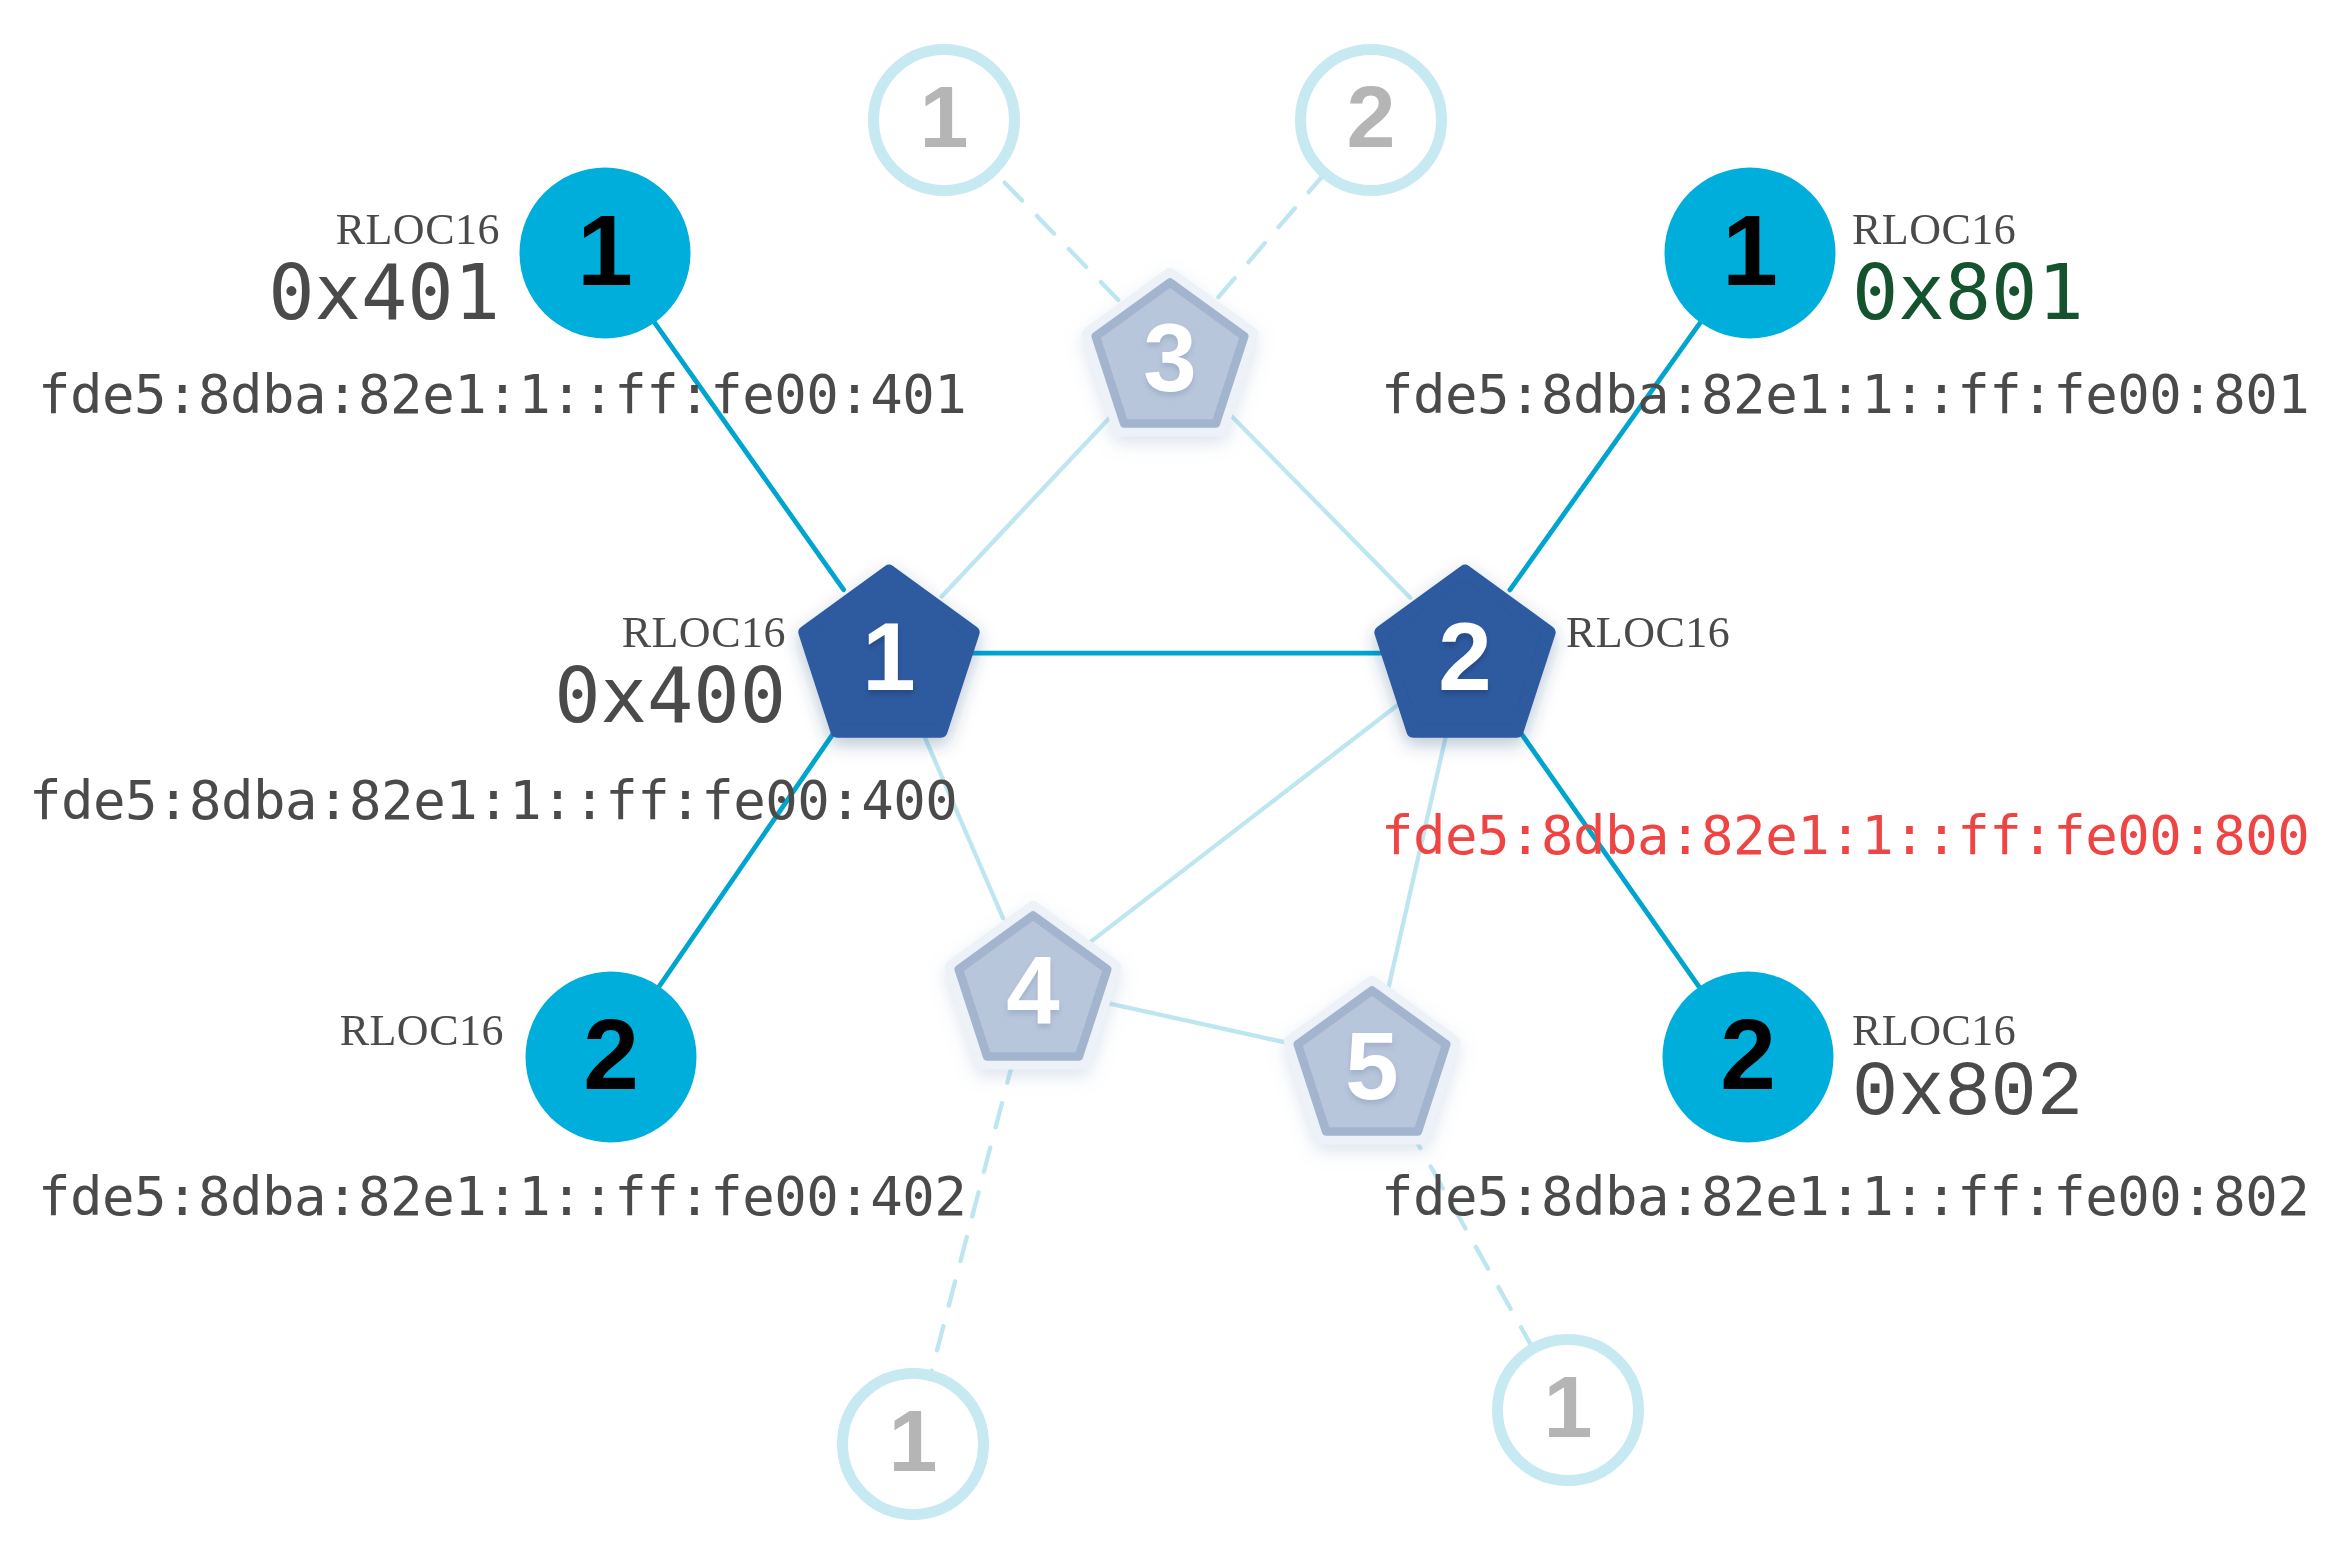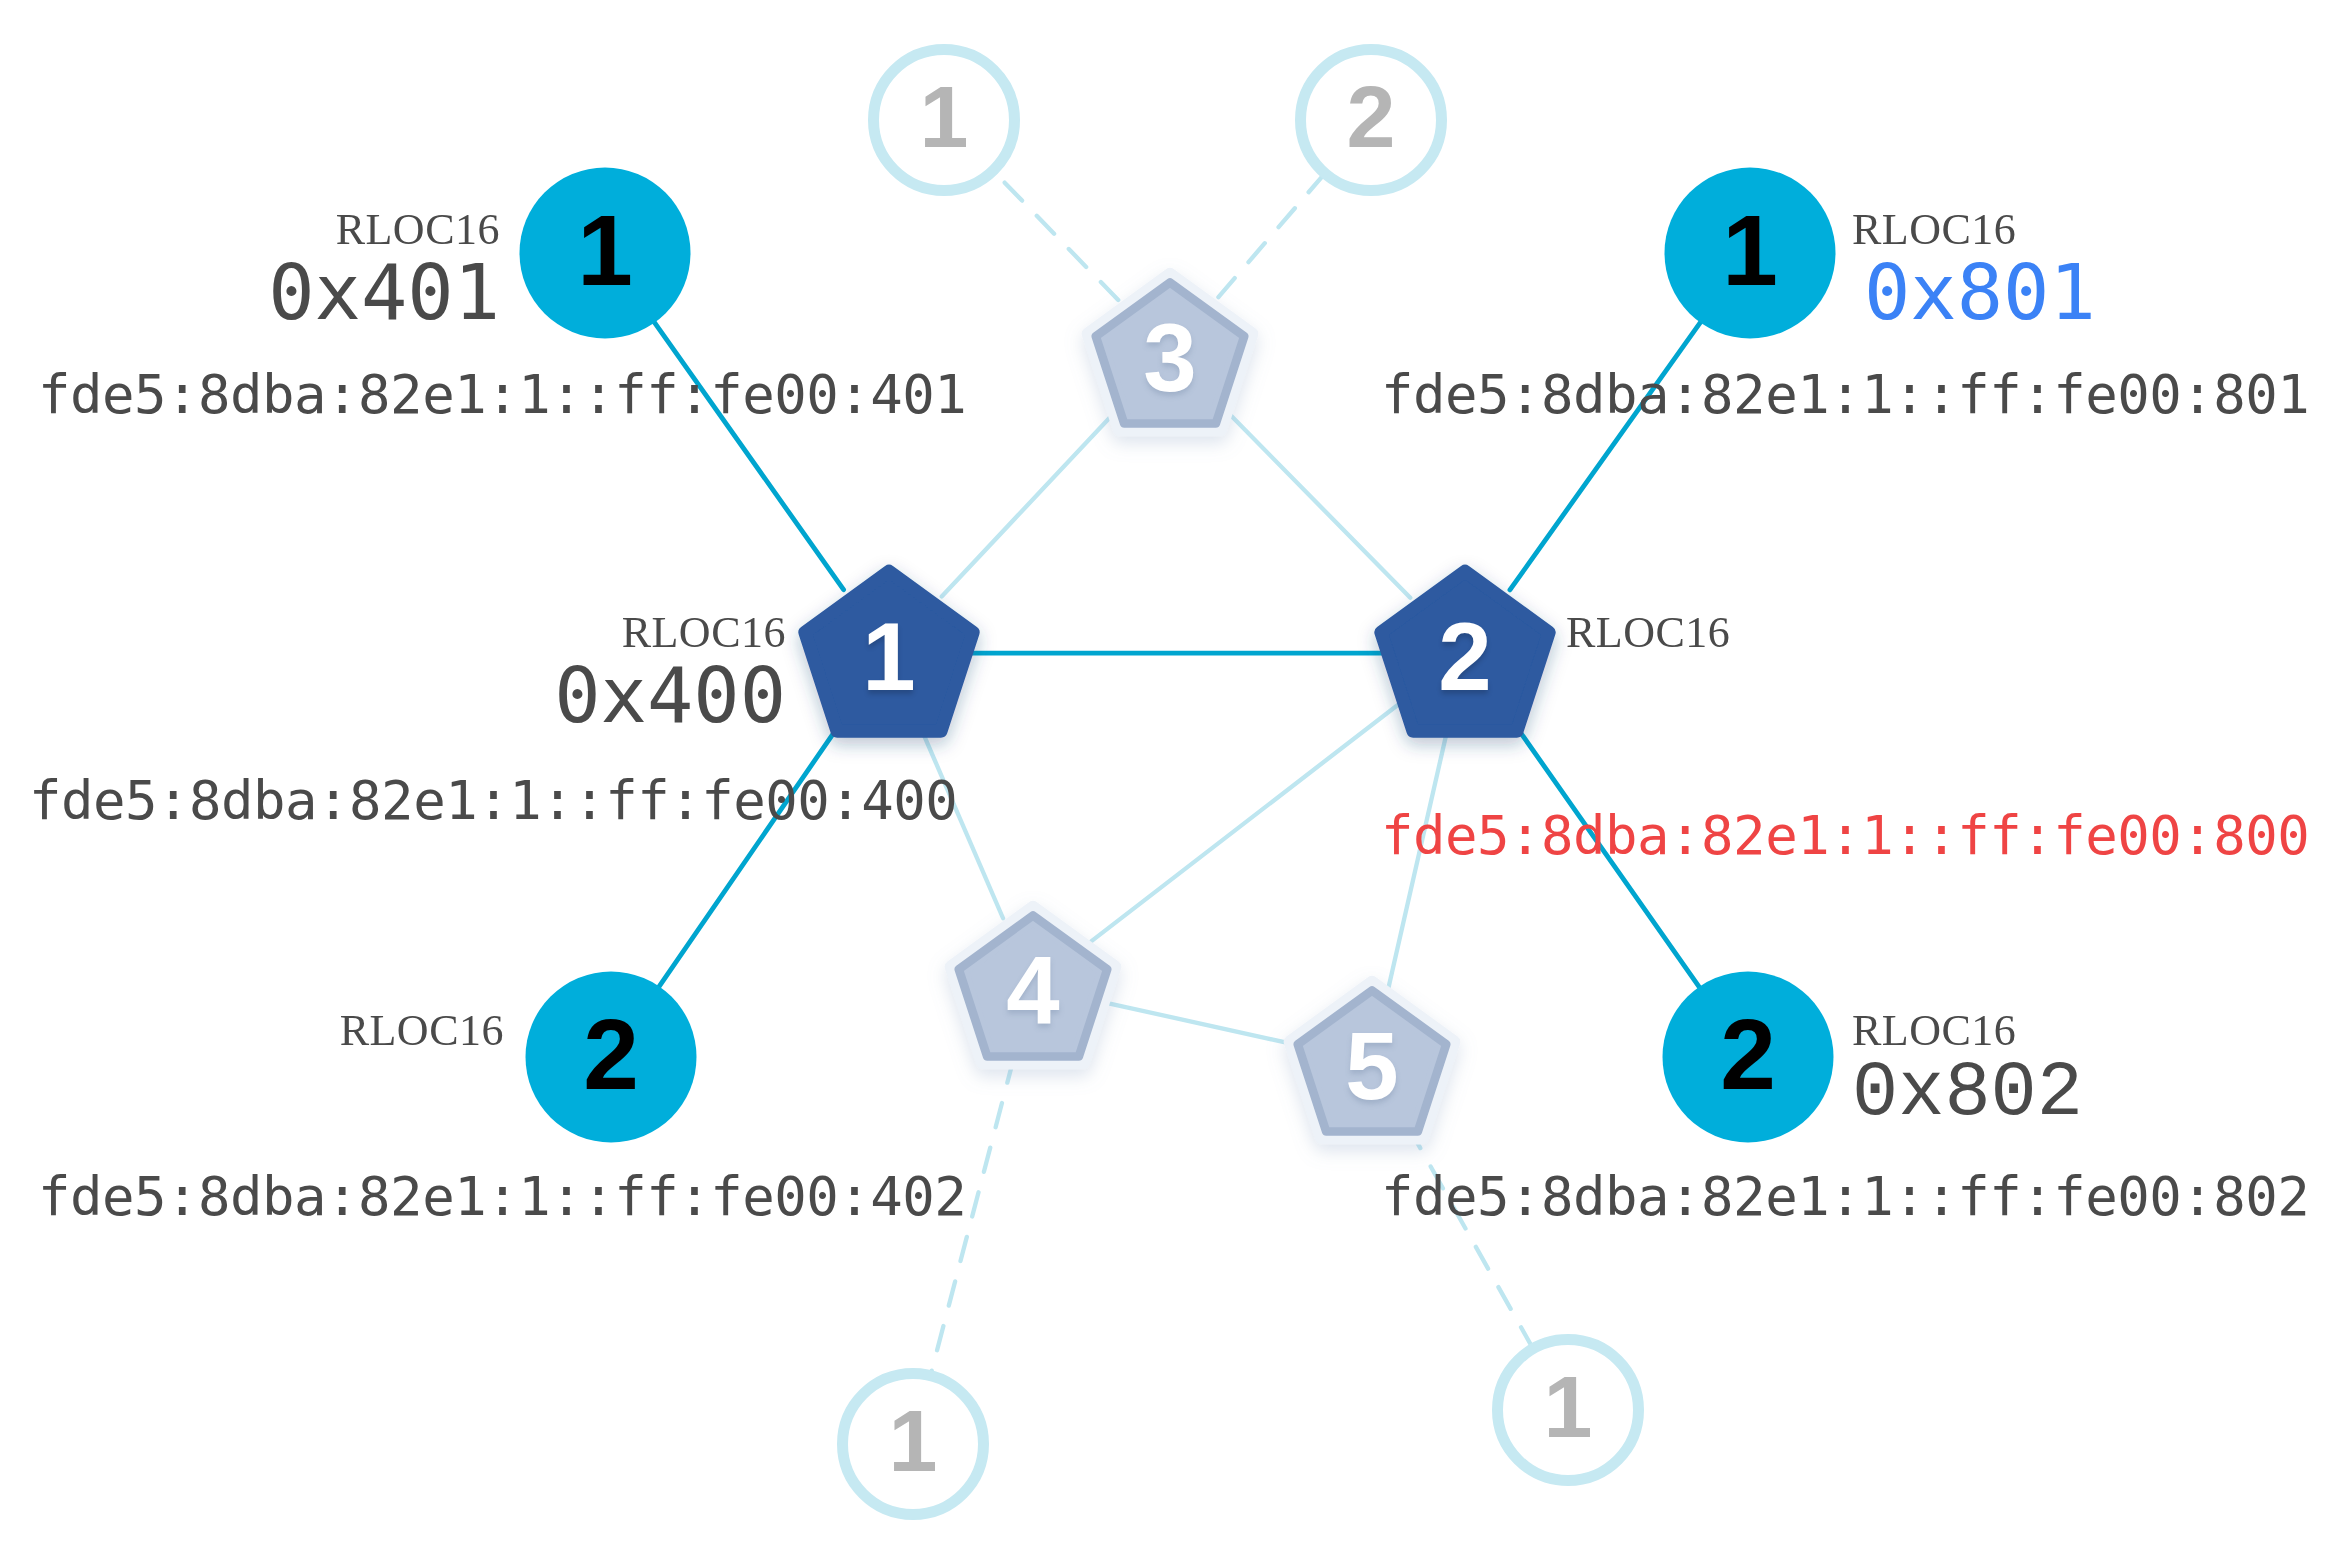--- a/index.html
+++ b/index.html
@@ -195,21 +195,21 @@
         <div class="rloc-title" style="color: rgb(74, 74, 74);">RLOC16</div>
       </div>
       <div class="ip" style="left: 1381px; top: 804px; color: #ef4444;">fde5:8dba:82e1:1::ff:fe00:800</div>
       <div class="lbl leftal" style="top: 171px; left: 0px; width: 500px;">
         <div class="rloc-title" style="color: rgb(74, 74, 74);">RLOC16</div>
         <div class="rloc-val" style="color: rgb(74, 74, 74);">0x401</div>
       </div>
       <div class="ip" style="left: 38px; top: 363px; color: rgb(74, 74, 74);">fde5:8dba:82e1:1::ff:fe00:401</div>
       <div class="lbl right" style="top: 171px; left: 1852px;">
         <div class="rloc-title" style="color: rgb(74, 74, 74);">RLOC16</div>
-        <div class="rloc-val" style="color: #3b82f6; margin-left: 12px;">0x801</div>
+        <div class="rloc-val" style="color: #14532d;">0x801</div>
       </div>
       <div class="ip" style="left: 1381px; top: 363px; color: rgb(74, 74, 74);">fde5:8dba:82e1:1::ff:fe00:801</div>
       <div class="lbl leftal" style="top: 972px; left: 0px; width: 504px;">
         <div class="rloc-title" style="color: rgb(74, 74, 74);">RLOC16</div>
       </div>
       <div class="ip" style="left: 38px; top: 1165px; color: rgb(74, 74, 74);">fde5:8dba:82e1:1::ff:fe00:402</div>
       <div class="lbl right" style="top: 972px; left: 1852px;">
         <div class="rloc-title" style="color: rgb(74, 74, 74);">RLOC16</div>
         <div class="rloc-val" style="color: rgb(74, 74, 74); font-family: Liberation Mono, monospace;">0x802</div>
       </div>

